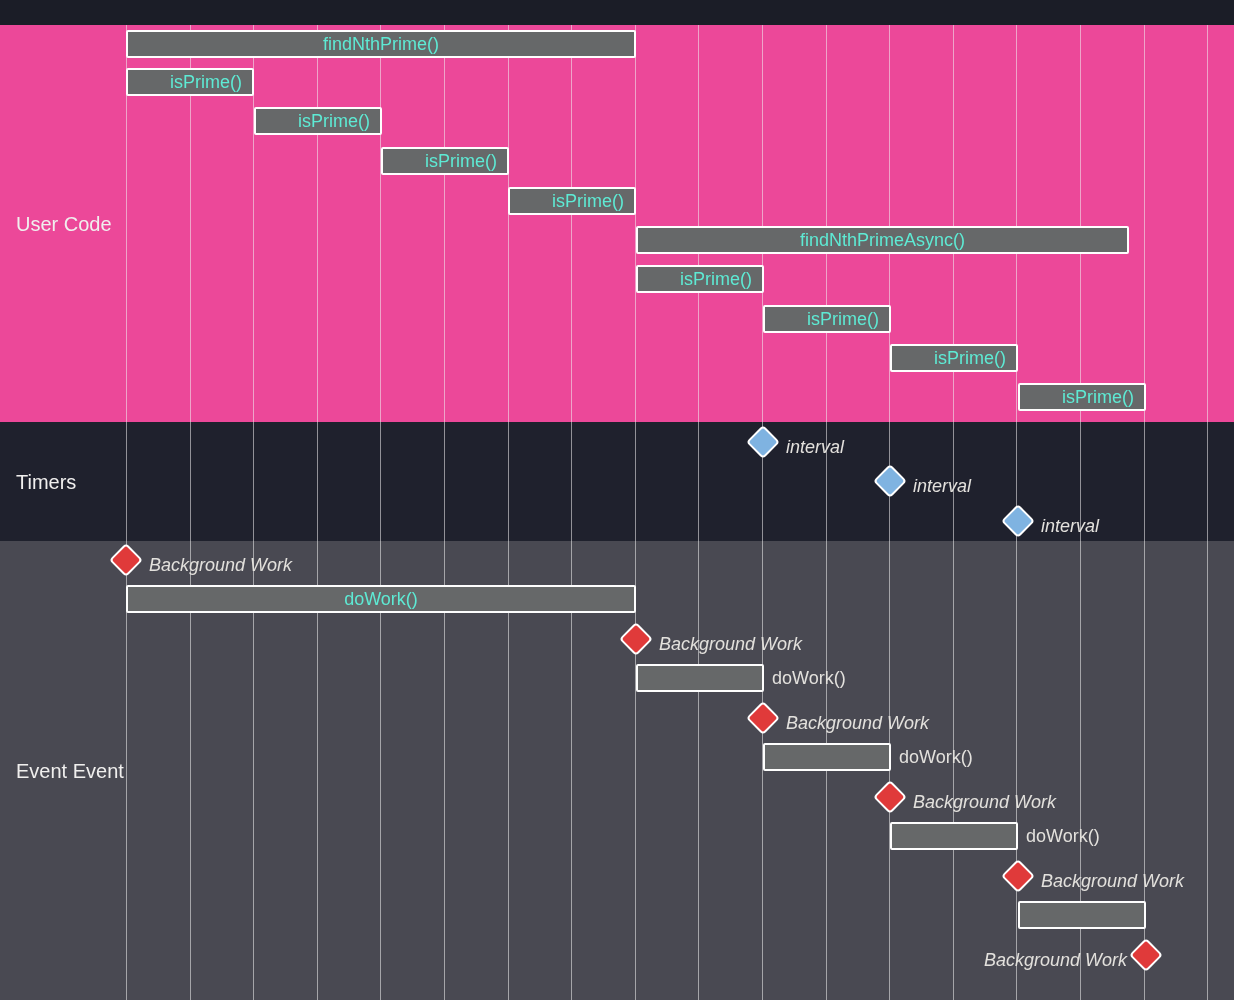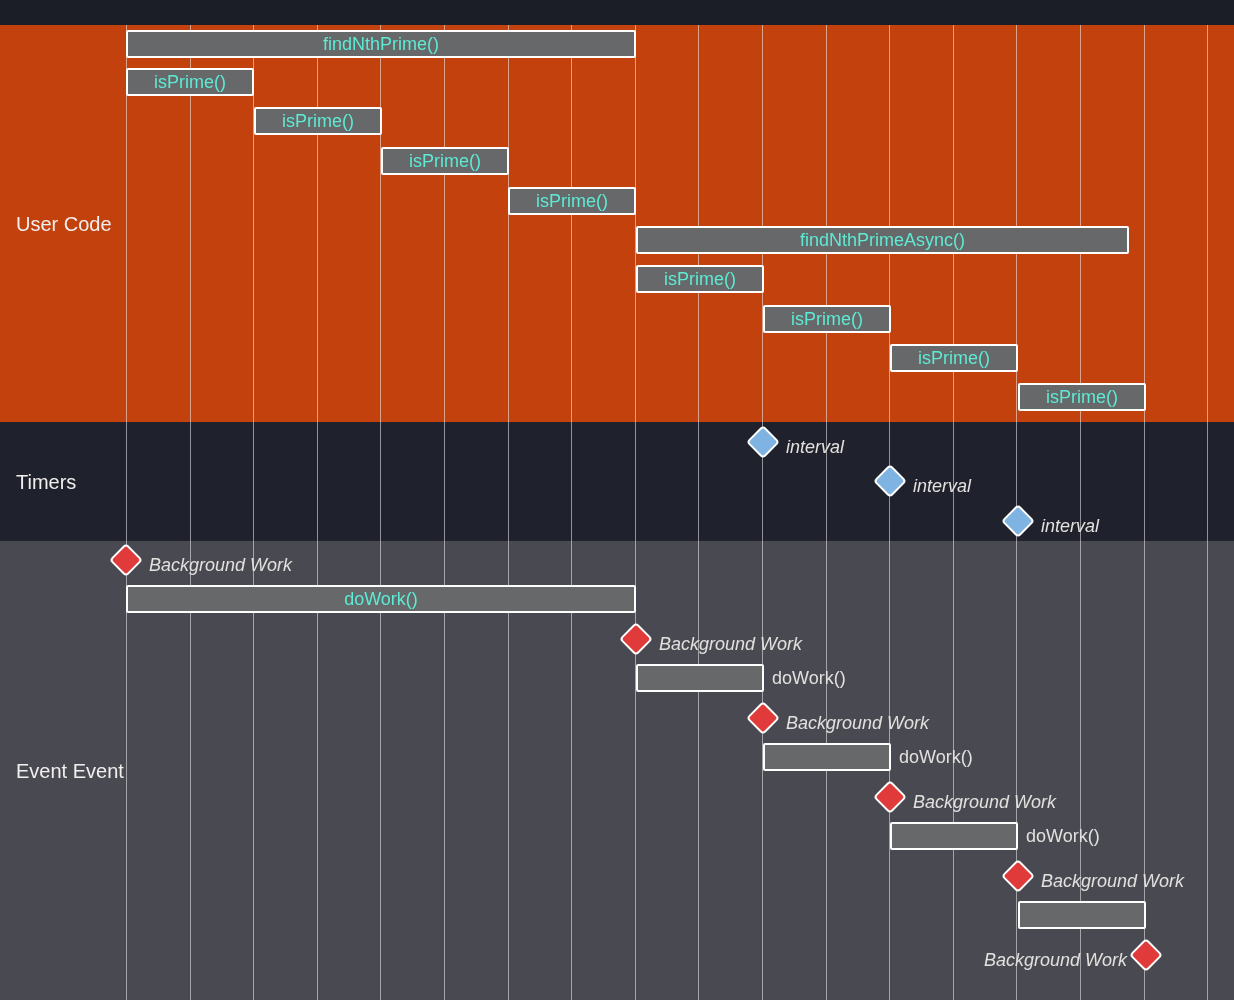--- a/index.html
+++ b/index.html
@@ -49,21 +49,21 @@
     border-radius: 2px;
     box-sizing: border-box;
     color: #5eead4;
     font-size: 18px;
     line-height: 24px;
     padding: 0 10px;
     white-space: nowrap;
     overflow: hidden;
   }
   .bar.center { text-align: center; }
-  .bar.left   { text-align: center; }
+  .bar.left   { text-align: right; }
   .diamond {
     position: absolute;
     width: 24px;
     height: 24px;
     border: 2px solid #fff;
     transform: rotate(45deg);
     border-radius: 4px;
     box-sizing: border-box;
   }
   .diamond.blue { background: #7fb3e1; }
@@ -79,21 +79,21 @@
   .tlabel {
     position: absolute;
     font-size: 18px;
     color: #e3e1dd;
     white-space: nowrap;
   }
 </style>
 </head>
 <body>
 
-<div class="lane" style="top:25px;height:397px;background:#c2410c;">
+<div class="lane" style="top:25px;height:397px;background:#ec4899;">
   <div class="lane-label">User Code</div>
 </div>
 <div class="lane" style="top:422px;height:119px;background:#1f212d;">
   <div class="lane-label">Timers</div>
 </div>
 <div class="lane" style="top:541px;height:459px;background:#494952;">
   <div class="lane-label">Event Event</div>
 </div>
 
 <div class="gridlines" id="gridlines">

